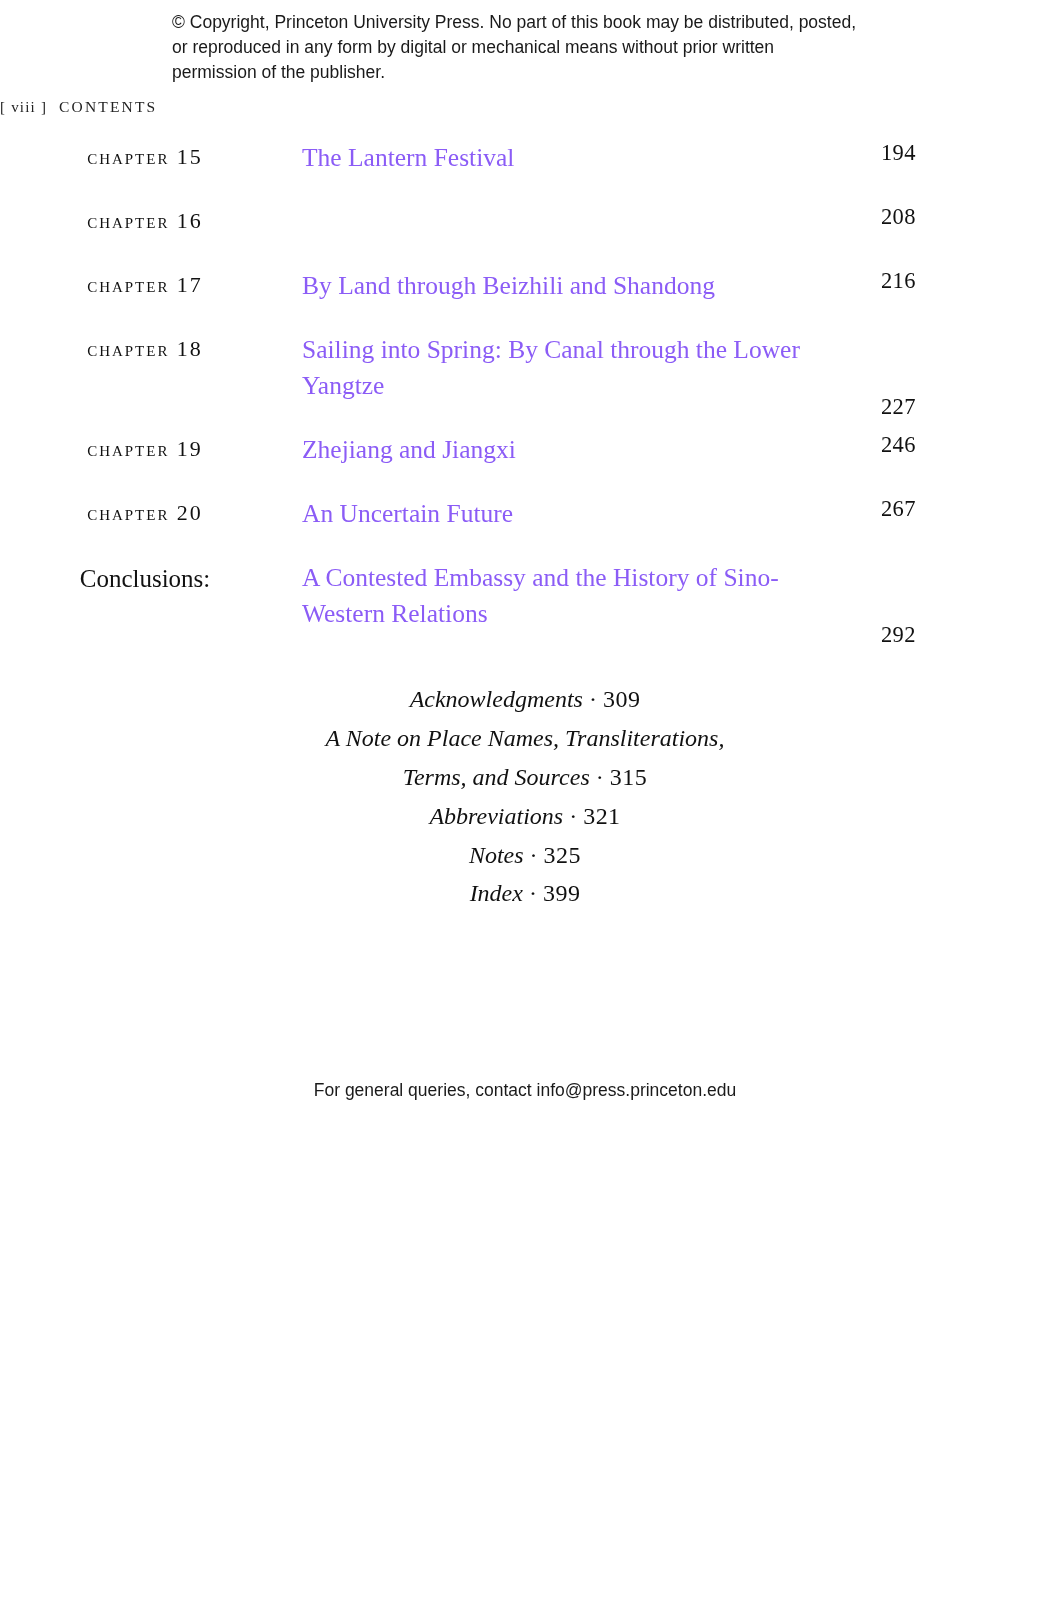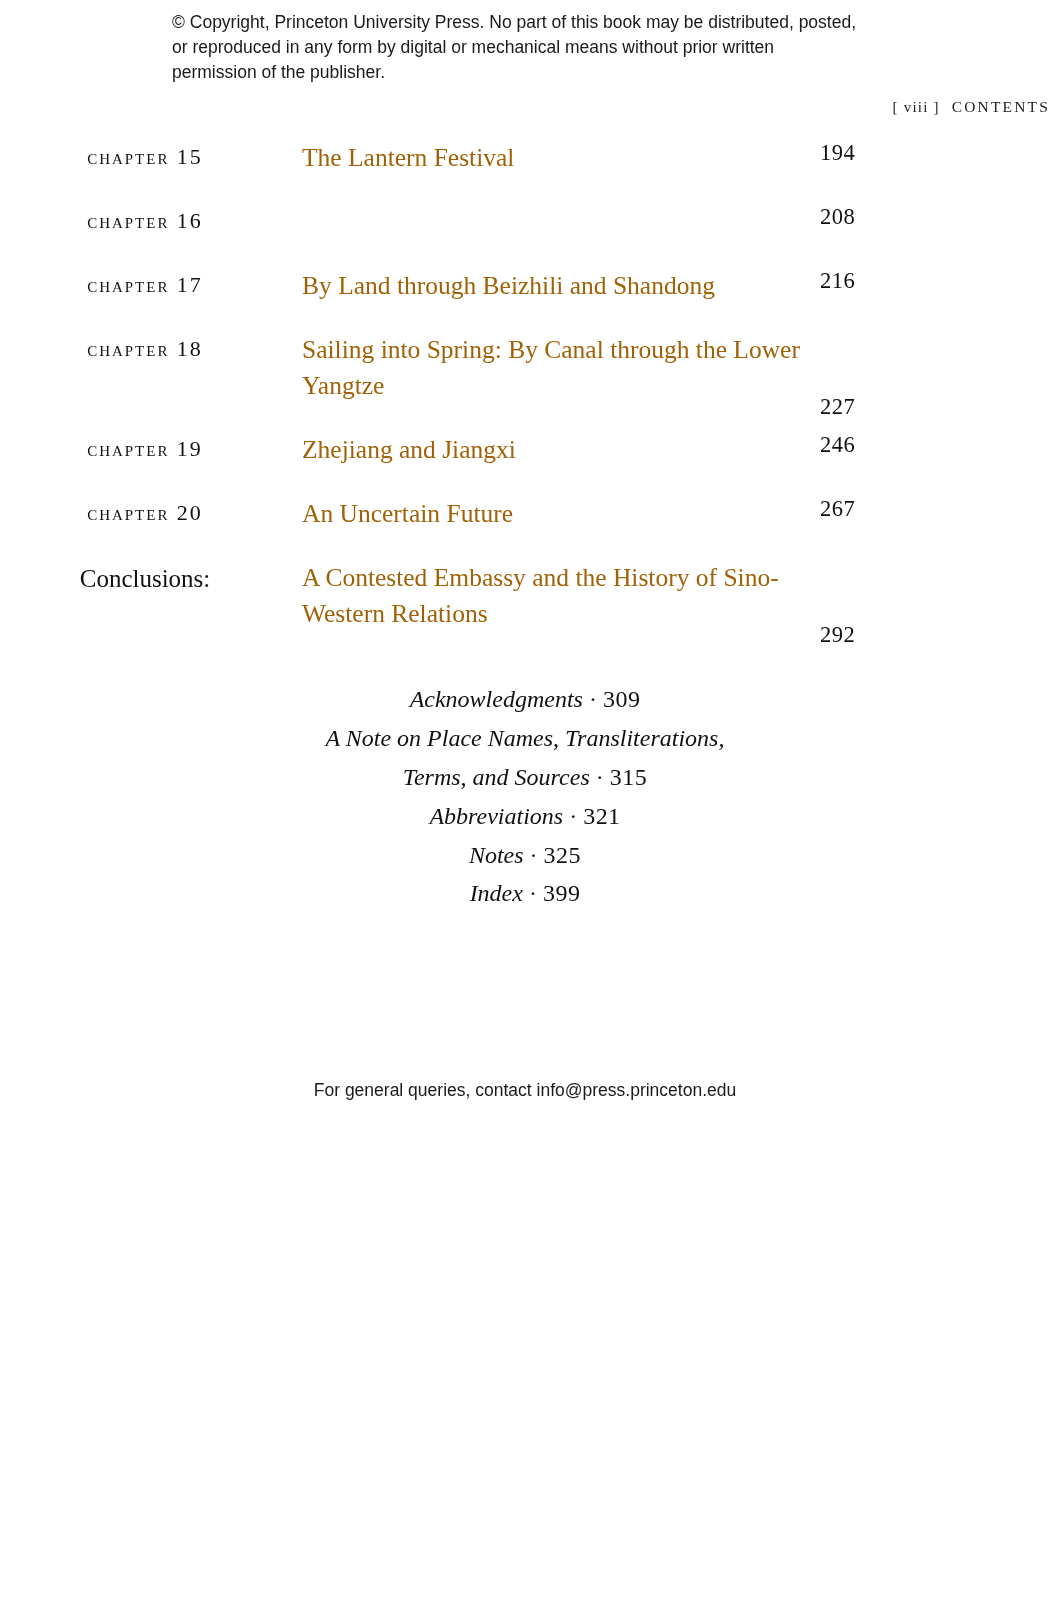--- a/index.html
+++ b/index.html
@@ -30,21 +30,21 @@
     font-size: 17.5px;
     line-height: 1.42;
     color: #1a1a1a;
     text-align: left;
   }
   .running-head {
     position: absolute;
     left: 0;
     top: 98px;
     width: 1050px;
-    text-align: right;
+    text-align: left;
     font-family: "Liberation Serif", serif;
     font-size: 15px;
     letter-spacing: 0.06em;
     color: #222;
   }
   .running-head .folio {
     letter-spacing: 0.08em;
   }
   .running-head .rh-title {
     font-variant: small-caps;
@@ -78,26 +78,27 @@
     font-variant: normal;
     letter-spacing: 0;
     font-size: 25px;
   }
   .toc-title {
     position: absolute;
     left: 302px;
     width: 520px;
     font-size: 25.5px;
     line-height: 1.42;
-    color: #a16207;
+    color: #8b5cf6;
   }
   .toc-page {
     position: absolute;
     left: 820px;
     width: 96px;
+    text-align: right;
     font-size: 22.5px;
     color: #111;
     letter-spacing: 0.02em;
   }
   .toc-page.second-line {
     top: 35px;
     margin-top: 27px;
   }
   .backmatter {
     position: absolute;

